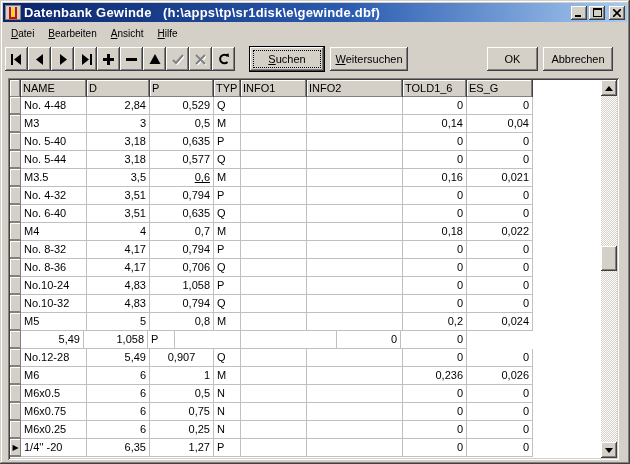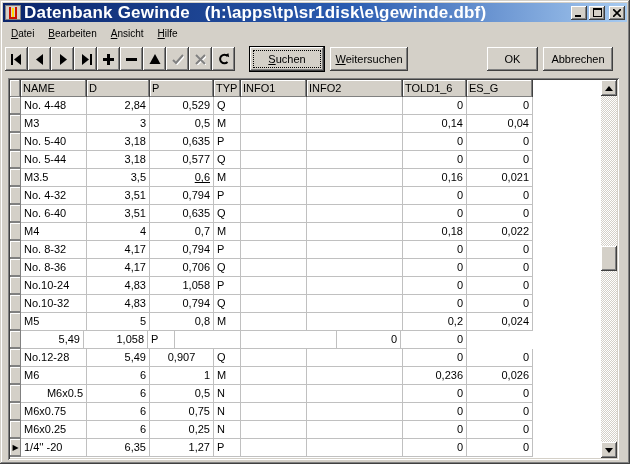--- a/index.html
+++ b/index.html
@@ -10,21 +10,21 @@
                 inset -2px -2px #808080, inset 2px 2px #ffffff;
   }
   
   #titlebar{
     position:absolute;left:3px;top:3px;width:624px;height:19px;
     background:linear-gradient(90deg,#0a246a 0%,#2a5bb0 55%,#a6caf0 100%);
     display:flex;align-items:center;padding:0 2px;
   }
   #title-icon{width:16px;height:15px;margin-right:3px;flex:0 0 auto;background:#d4d0c8;
     border:1px solid #808080;display:flex;align-items:center;justify-content:center;}
-  #title-text{color:#fff;font-weight:bold;font-size:17px;white-space:pre;flex:1 1 auto;
+  #title-text{color:#fff;font-weight:bold;font-size:13px;white-space:pre;flex:1 1 auto;
     overflow:hidden;letter-spacing:0.2px;}
   .tb-btn{width:16px;height:14px;background:#d4d0c8;margin-left:2px;flex:0 0 auto;
     display:flex;align-items:center;justify-content:center;
     box-shadow: inset -1px -1px #404040, inset 1px 1px #fff, inset -2px -2px #808080;}
   .tb-btn svg{display:block;}
   #btn-close{margin-left:4px;}
   
   #menubar{position:absolute;left:4px;top:24px;width:622px;height:19px;display:flex;align-items:center;font-size:10px;}
   .menu-item{padding:2px 7px;color:#000;}
   .menu-item u{text-decoration:underline;}
@@ -377,21 +377,21 @@
             <div class="grid-cell al-right" style="width: 63px; flex: 0 0 63px;">6</div>
             <div class="grid-cell al-right" style="width: 64px; flex: 0 0 64px;">1</div>
             <div class="grid-cell al-left" style="width: 27px; flex: 0 0 27px;">M</div>
             <div class="grid-cell al-left" style="width: 66px; flex: 0 0 66px;"></div>
             <div class="grid-cell al-left" style="width: 96px; flex: 0 0 96px;"></div>
             <div class="grid-cell al-right" style="width: 64px; flex: 0 0 64px;">0,236</div>
             <div class="grid-cell al-right" style="width: 66px; flex: 0 0 66px;">0,026</div>
           </div>
           <div class="grid-row">
             <div class="ind-cell"></div>
-            <div class="grid-cell al-left" style="width: 66px; flex: 0 0 66px; text-align: right;">M6x0.5</div>
+            <div class="grid-cell al-left" style="width: 66px; flex: 0 0 66px;">M6x0.5</div>
             <div class="grid-cell al-right" style="width: 63px; flex: 0 0 63px;">6</div>
             <div class="grid-cell al-right" style="width: 64px; flex: 0 0 64px;">0,5</div>
             <div class="grid-cell al-left" style="width: 27px; flex: 0 0 27px;">N</div>
             <div class="grid-cell al-left" style="width: 66px; flex: 0 0 66px;"></div>
             <div class="grid-cell al-left" style="width: 96px; flex: 0 0 96px;"></div>
             <div class="grid-cell al-right" style="width: 64px; flex: 0 0 64px;">0</div>
             <div class="grid-cell al-right" style="width: 66px; flex: 0 0 66px;">0</div>
           </div>
           <div class="grid-row">
             <div class="ind-cell"></div>

